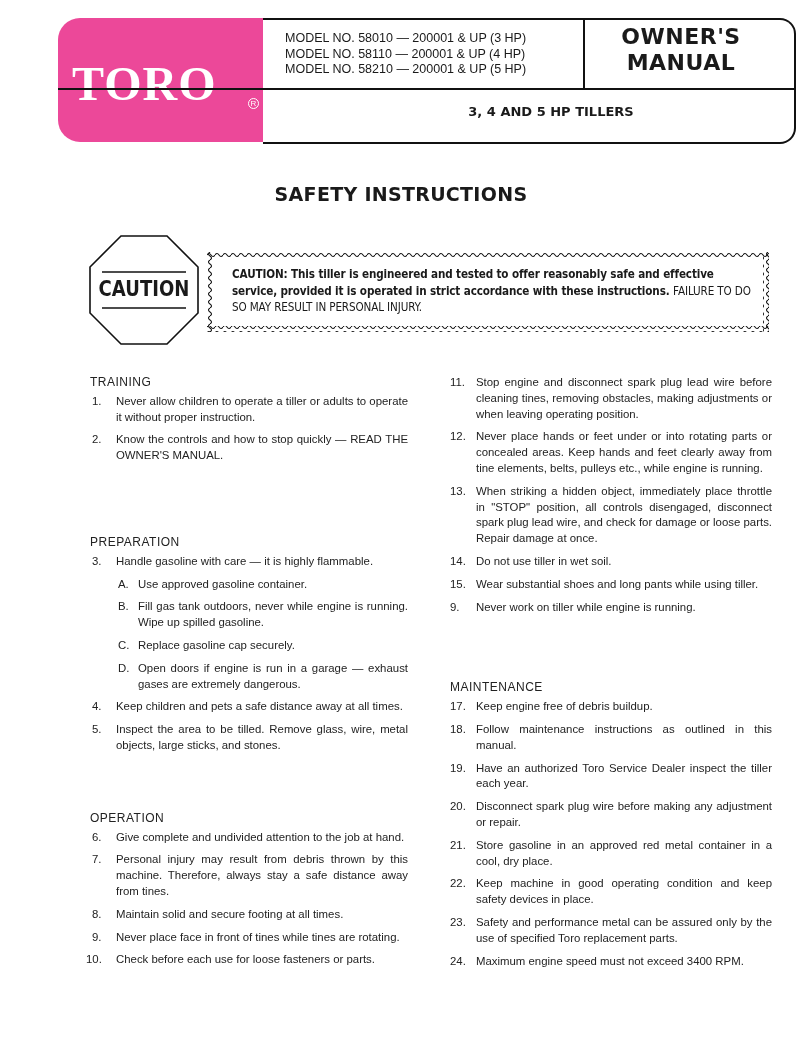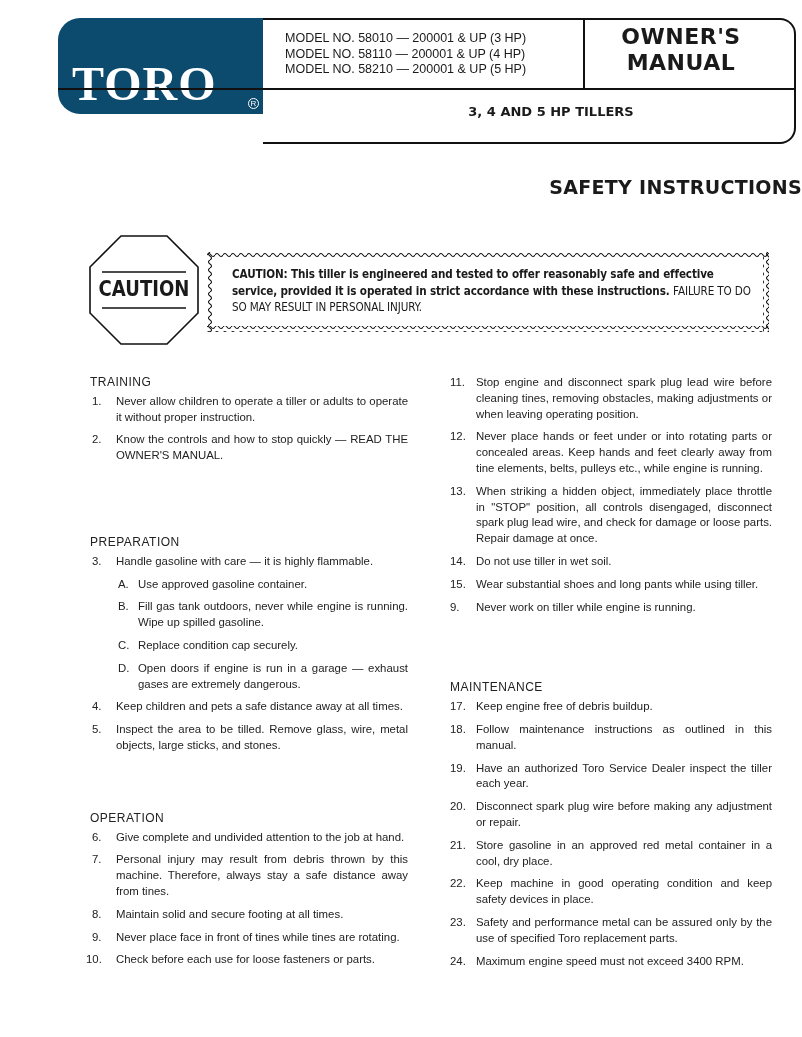--- a/index.html
+++ b/index.html
@@ -1,30 +1,30 @@
 <!DOCTYPE html>
 <html><head>
 <meta charset="utf-8">
 <style>
   html, body { margin: 0; padding: 0; background: #ffffff; }
   body { width: 802px; height: 1037px; position: relative; overflow: hidden; color: #1a1a1a; font-family: "Liberation Sans", sans-serif; }
 
   
   .header { position: absolute; left: 58px; top: 18px; width: 738px; height: 128px; }
-  .logo-block { position: absolute; left: 0; top: 0; width: 205px; height: 96px; background: #0c4a6e; border-radius: 22px 0 0 22px; }
+  .logo-block { position: absolute; left: 0; top: 0; width: 205px; height: 124px; background: #ec4899; border-radius: 22px 0 0 22px; }
   .logo-text { position: absolute; left: 14px; top: 38px; font-family: "Liberation Serif", serif; font-weight: bold; font-size: 48px; color: #ffffff; letter-spacing: 1px; }
   .logo-reg { position: absolute; left: 190px; top: 80px; font-size: 8px; color: #fff; border: 1px solid #fff; border-radius: 50%; width: 9px; height: 9px; line-height: 9px; text-align: center; }
   .header-box { position: absolute; left: 205px; top: 0; width: 531px; height: 122px; border: 2px solid #111; border-left: none; border-radius: 0 16px 16px 0; }
   .models { position: absolute; left: 22px; top: 11px; font-size: 12.5px; line-height: 15.5px; color: #1a1a1a; }
   .divider-v { position: absolute; left: 320px; top: 0; width: 2px; height: 68px; background: #111; }
   .divider-h { position: absolute; left: -205px; top: 68px; width: 737px; height: 2px; background: #111; }
   .owners { position: absolute; left: 322px; top: 4px; width: 192px; text-align: center; font-family: "DejaVu Sans", sans-serif; font-weight: bold; font-size: 22px; line-height: 26px; letter-spacing: 0.5px; }
   .tillers { position: absolute; left: 0; top: 84px; width: 531px; text-align: center; font-family: "DejaVu Sans", sans-serif; font-weight: bold; font-size: 13px; padding-left: 45px; box-sizing: border-box; }
 
-  .page-title { position: absolute; left: 0; width: 802px; top: 176px; text-align: right; font-family: "DejaVu Sans", sans-serif; font-weight: bold; font-size: 19px; letter-spacing: 0.3px; }
+  .page-title { position: absolute; left: 0; width: 802px; top: 183px; text-align: center; font-family: "DejaVu Sans", sans-serif; font-weight: bold; font-size: 19px; letter-spacing: 0.3px; }
 
   
   .octagon { position: absolute; left: 88px; top: 234px; width: 112px; height: 112px; }
   .caution-box { position: absolute; left: 207px; top: 252px; width: 562px; height: 80px; }
   .caution-text { position: absolute; left: 232px; top: 266px; width: 520px; font-family: "DejaVu Sans", sans-serif; font-size: 11.6px; line-height: 16.5px; letter-spacing: -0.15px; transform: scaleX(0.9); transform-origin: left top; width: 580px; }
   .caution-text b { font-weight: bold; }
 
   
   .col { position: absolute; font-size: 11.4px; line-height: 15.8px; color: #222; }
   .col-left { left: 90px; top: 375px; width: 318px; }
@@ -93,21 +93,21 @@
 <div class="col col-left">
   <div class="section-head">TRAINING</div>
   <div class="item"><span class="num">1.</span><span>Never allow children to operate a tiller or adults to operate it without proper instruction.</span></div>
   <div class="item"><span class="num">2.</span><span>Know the controls and how to stop quickly — READ THE OWNER'S MANUAL.</span></div>
 
   <div style="height:64px"></div>
   <div class="section-head">PREPARATION</div>
   <div class="item"><span class="num">3.</span><span>Handle gasoline with care — it is highly flammable.</span></div>
   <div class="sub"><span class="letter">A.</span><span>Use approved gasoline container.</span></div>
   <div class="sub"><span class="letter">B.</span><span>Fill gas tank outdoors, never while engine is running. Wipe up spilled gasoline.</span></div>
-  <div class="sub"><span class="letter">C.</span><span>Replace condition cap securely.</span></div>
+  <div class="sub"><span class="letter">C.</span><span>Replace gasoline cap securely.</span></div>
   <div class="sub"><span class="letter">D.</span><span>Open doors if engine is run in a garage — exhaust gases are extremely dangerous.</span></div>
   <div class="item"><span class="num">4.</span><span>Keep children and pets a safe distance away at all times.</span></div>
   <div class="item"><span class="num">5.</span><span>Inspect the area to be tilled. Remove glass, wire, metal objects, large sticks, and stones.</span></div>
 
   <div style="height:50px"></div>
   <div class="section-head">OPERATION</div>
   <div class="item"><span class="num">6.</span><span>Give complete and undivided attention to the job at hand.</span></div>
   <div class="item"><span class="num">7.</span><span>Personal injury may result from debris thrown by this machine. Therefore, always stay a safe distance away from tines.</span></div>
   <div class="item"><span class="num">8.</span><span>Maintain solid and secure footing at all times.</span></div>
   <div class="item"><span class="num">9.</span><span>Never place face in front of tines while tines are rotating.</span></div>

